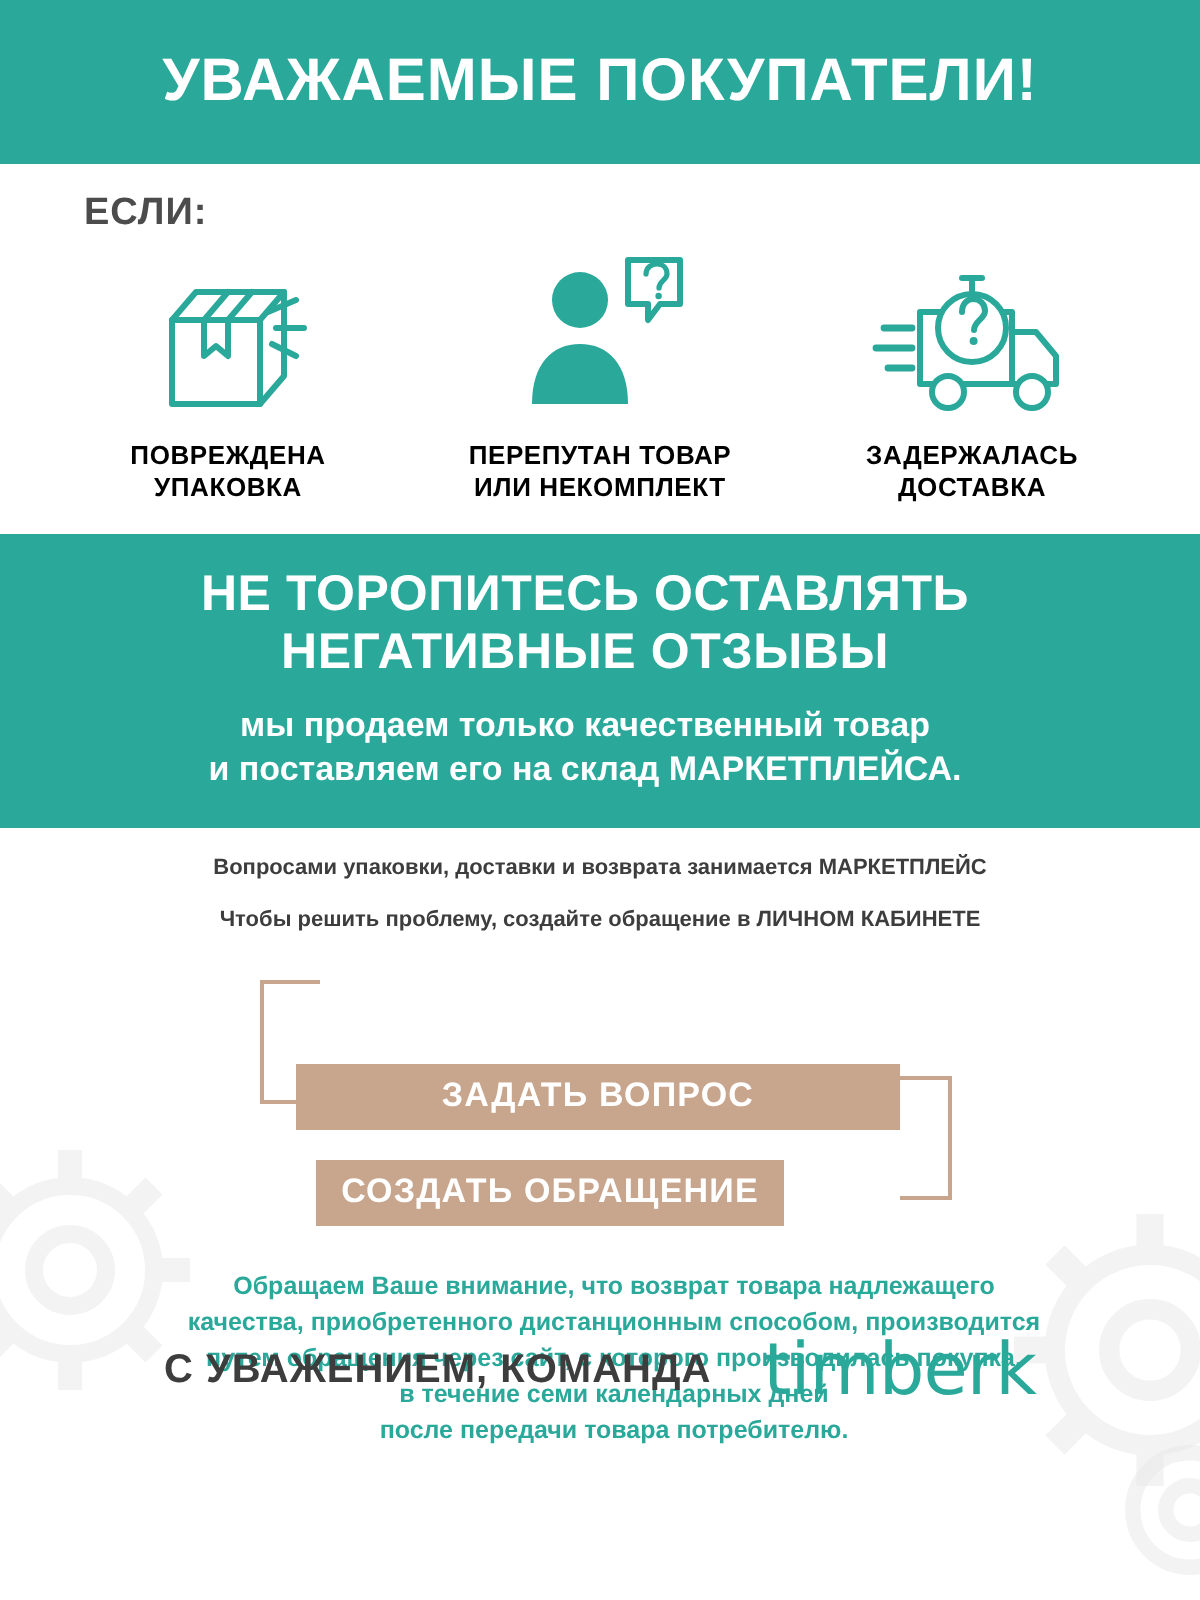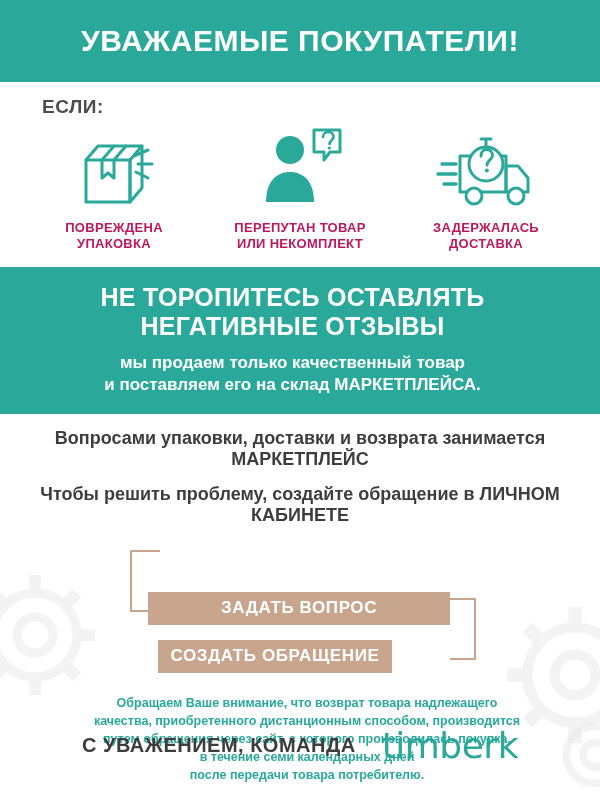--- a/index.html
+++ b/index.html
@@ -64,21 +64,21 @@
     align-items: center;
   }
   .reason-icon {
     height: 86px;
     display: flex;
     align-items: flex-end;
     justify-content: center;
   }
   .reason-label {
     margin-top: 10px;
-    color: #be185d;
+    color: #000000;
     font-size: 13px;
     font-weight: bold;
     line-height: 1.25;
     letter-spacing: 0.3px;
   }
 
   
   .teal-block {
     background: #2aa99b;
     margin-top: 14px;
@@ -100,21 +100,21 @@
     margin-top: 10px;
   }
 
   
   .info-lines {
     text-align: center;
     padding-top: 14px;
   }
   .info-line {
     color: #3d3d3d;
-    font-size: 18px;
+    font-size: 11px;
     font-weight: bold;
     margin-bottom: 14px;
   }
 
   
   .steps {
     position: relative;
     height: 150px;
     margin-top: 2px;
   }

